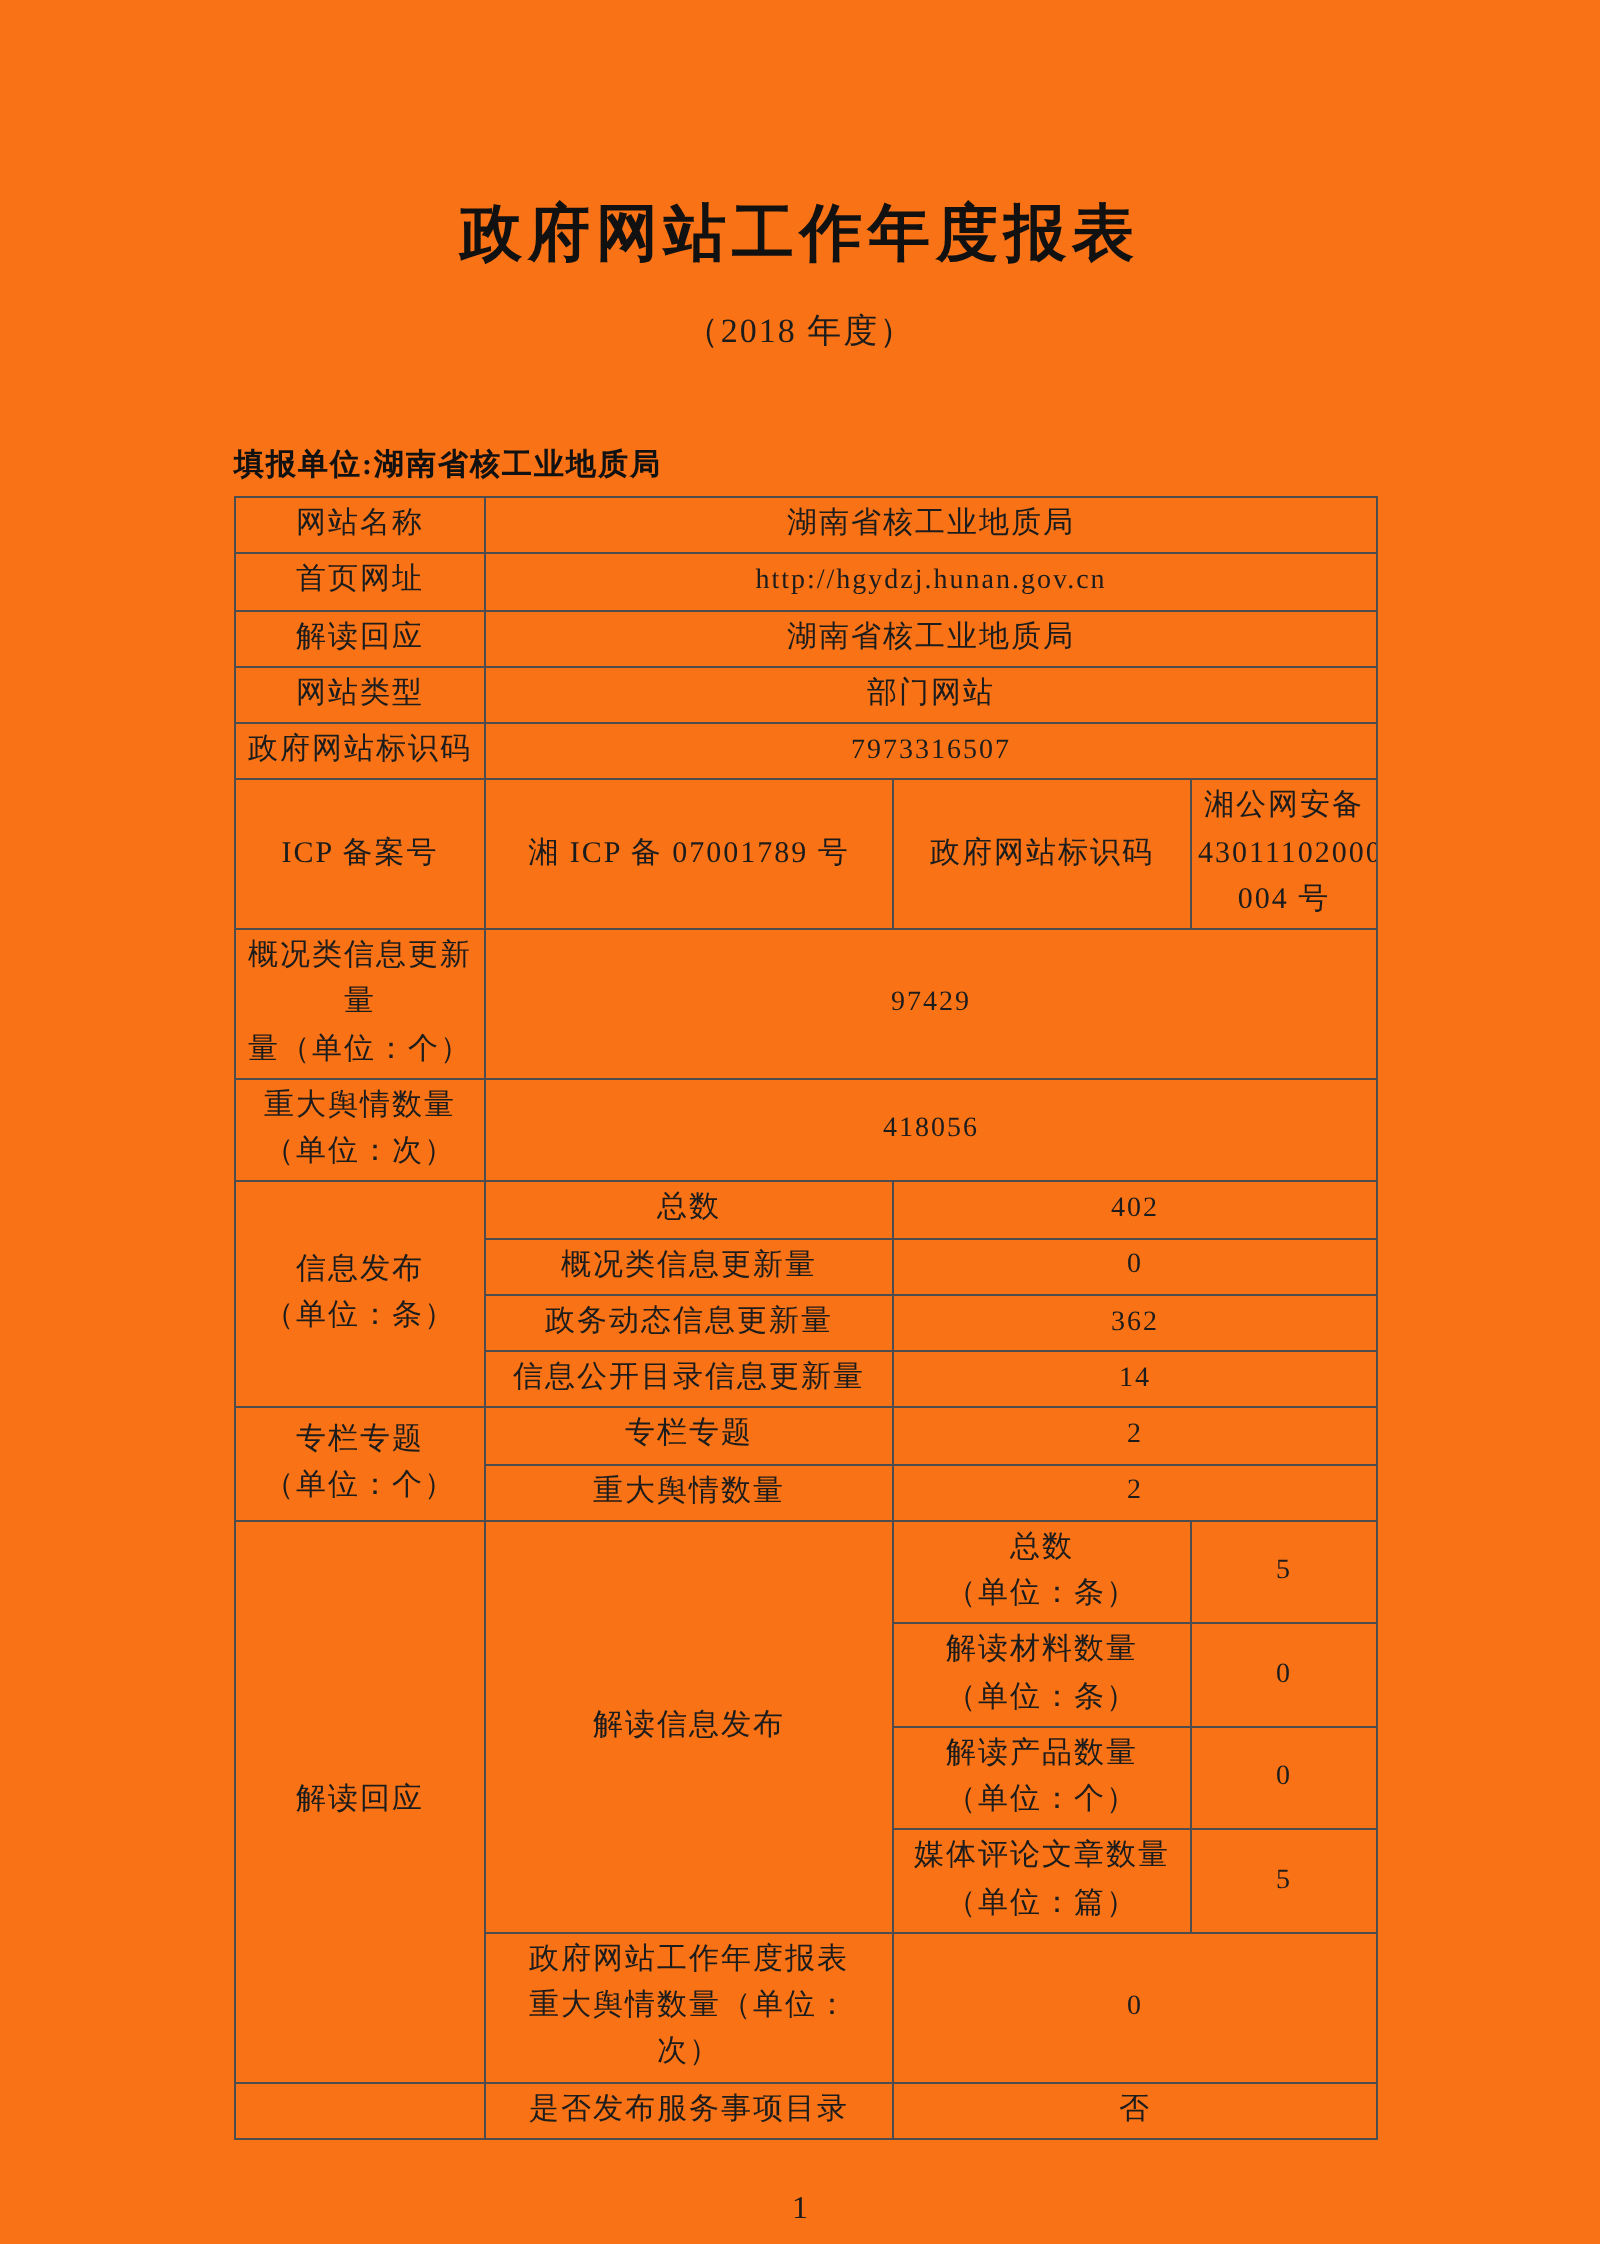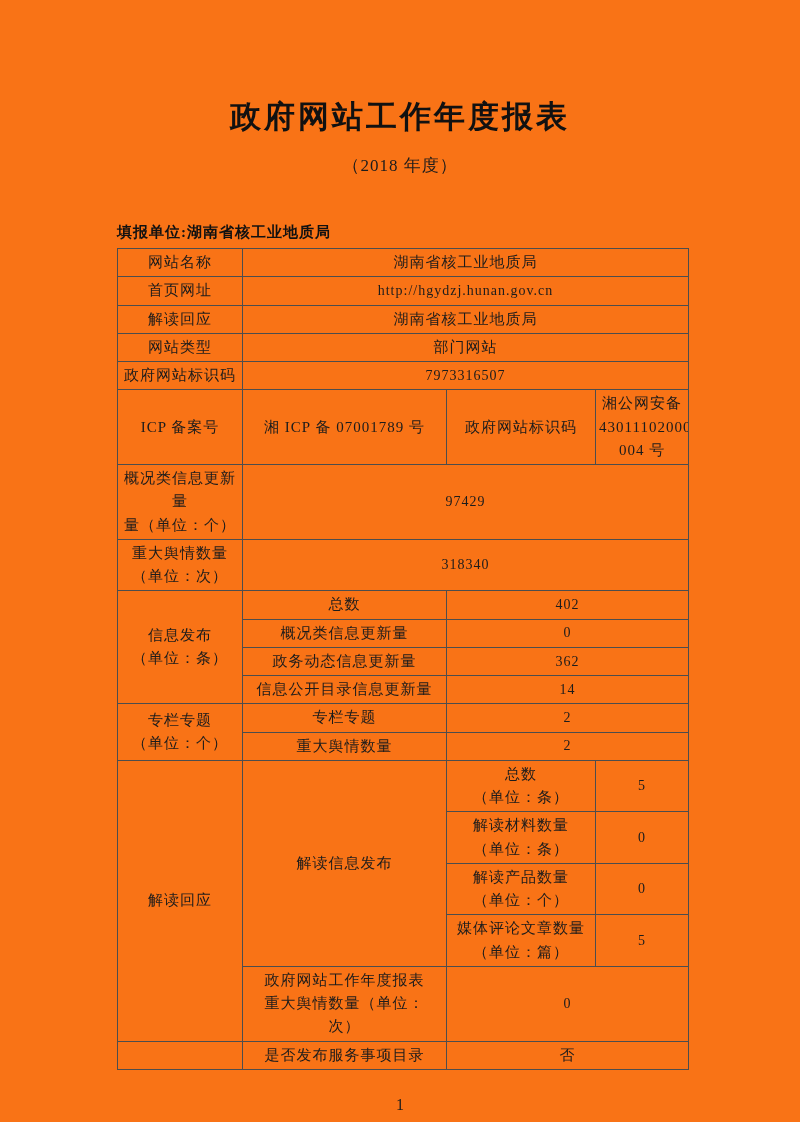--- a/index.html
+++ b/index.html
@@ -123,21 +123,21 @@
     </tr>
 
     <tr style="height:47px">
       <td>概况类信息更新量
 量（单位：个）</td>
       <td colspan="3" class="mono">97429</td>
     </tr>
     <tr style="height:48px">
       <td>重大舆情数量
 （单位：次）</td>
-      <td colspan="3" class="mono">318340</td>
+      <td colspan="3" class="mono">418056</td>
     </tr>
 
     <tr style="height:27px">
       <td rowspan="4">信息发布
 （单位：条）</td>
       <td>总数</td>
       <td colspan="2" class="mono">402</td>
     </tr>
     <tr style="height:27px">
       <td>概况类信息更新量</td>

